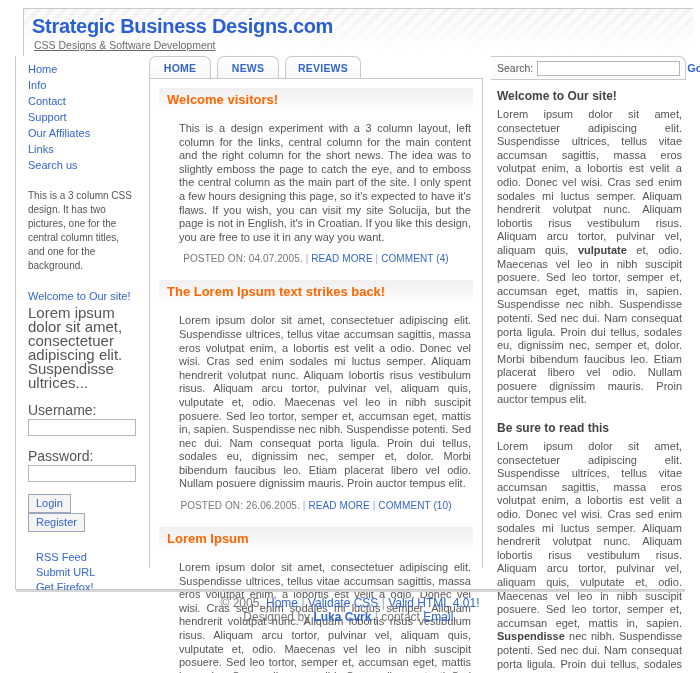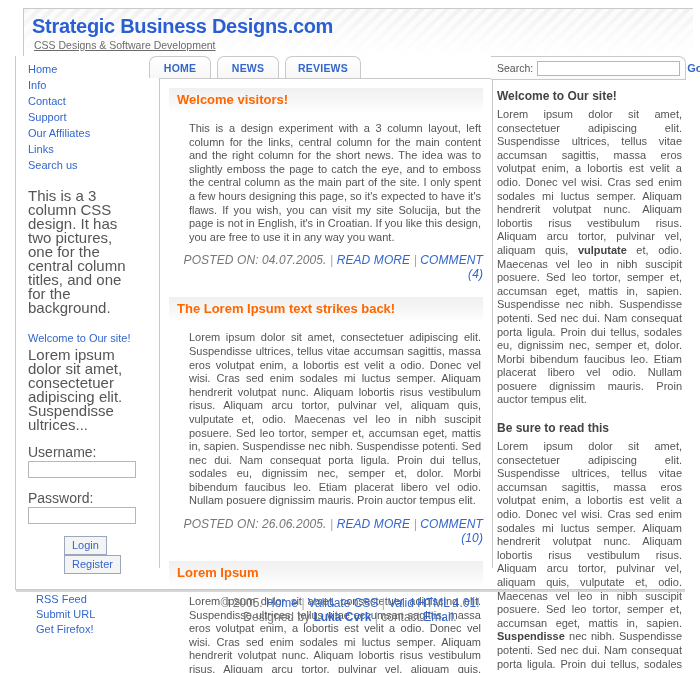--- a/index.html
+++ b/index.html
@@ -80,21 +80,21 @@
     display: block;
     color: #3366cc;
     text-decoration: none;
     font-size: 11px;
     line-height: 15px;
     padding-left: 4px;
   }
 
   #left-blurb {
     margin: 16px 12px 0 4px;
-    font-size: 15px;
+    font-size: 10px;
     line-height: 14px;
     color: #555;
     width: 104px;
   }
   #welcome-box {
     margin: 16px 0 0 0;
     width: 112px;
   }
   #welcome-box h3 {
     margin: 0 0 3px 4px;
@@ -135,21 +135,20 @@
     display: inline-block;
     border: 1px solid #9aa7bd;
     background: #f4f4f4;
     color: #3366cc;
     font-family: "Liberation Sans", sans-serif;
     font-size: 11px;
     line-height: 15px;
     padding: 1px 7px;
     margin-right: 5px;
     cursor: pointer;
-    margin-left: 36px;
   }
   #footer-links {
     list-style: none;
     margin: 18px 0 0 0;
     padding: 0;
   }
   #footer-links li { margin-bottom: 1px; }
   #footer-links a {
     display: block;
     color: #3366cc;
@@ -187,21 +186,21 @@
     line-height: 22px;
     font-size: 10.5px;
     font-weight: bold;
     color: #3366cc;
     letter-spacing: 0.2px;
   }
   .tab.wide { width: 76px; }
 
   #center-body {
     position: absolute;
-    left: 16px; top: 22px;
+    left: 6px; top: 22px;
     width: 334px;
     height: 490px;
     border: 1px solid #c9c9c9;
     border-bottom: none;
     background: #ffffff;
     padding: 9px 9px 0 9px;
   }
   .post { margin-bottom: 2px; }
   .post-title {
     margin: 0 0 9px 0;
@@ -214,25 +213,24 @@
   }
   .post-body {
     margin: 0 2px 0 20px;
     font-size: 11px;
     line-height: 13.6px;
     color: #555;
     text-align: justify;
   }
   .post-meta {
     margin: 9px 0 16px 0;
-    text-align: right;
-    font-size: 12px;
+    text-align: center;
+    font-size: 10px;
     color: #777;
     letter-spacing: 0.1px;
-    font-style: italic;
   }
   .post-meta a { color: #3366cc; text-decoration: none; }
   .post-meta .sep { color: #9aa7bd; }
 
   
   #right-col {
     position: absolute;
     left: 475px; top: 0;
     width: 195px;
     height: 534px;

